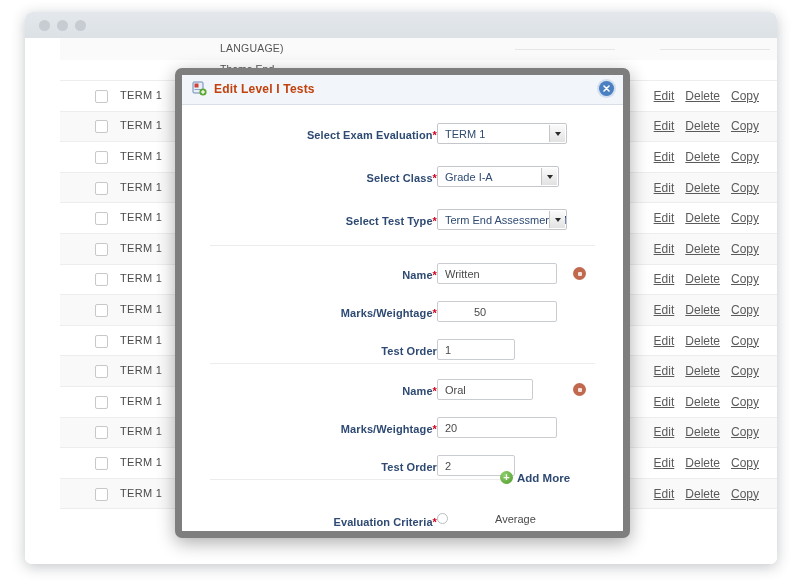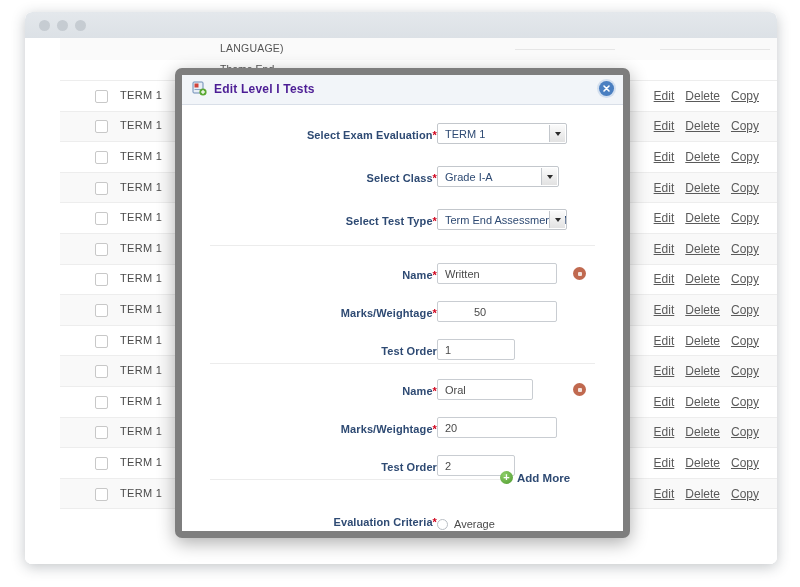--- a/index.html
+++ b/index.html
@@ -92,21 +92,21 @@
   }
   .modal-head{
     position:relative;height:29px;background:#f2f5f9;
     border-bottom:1px solid #d9dfe8;
   }
   .modal-head .ico{
     position:absolute;left:10px;top:6px;width:15px;height:15px;
   }
   .modal-head .ttl{
     position:absolute;left:32px;top:7px;
-    font-size:12px;font-weight:bold;color:#4c1d95;letter-spacing:.2px;
+    font-size:12px;font-weight:bold;color:#c2410c;letter-spacing:.2px;
   }
   .closebtn{
     position:absolute;right:9px;top:6px;width:15px;height:15px;border-radius:50%;
     background:#4a7fc1;display:flex;align-items:center;justify-content:center;
     cursor:pointer;box-shadow:0 0 0 2px rgba(74,127,193,.18);
   }
   .closebtn svg{display:block;}
 
   .modal-body{position:relative;height:calc(100% - 30px);background:#fff;}
 
@@ -486,21 +486,21 @@
                 </span>
               <span class="lbl">Add More</span>
             </div>
 
             <div style="position:absolute;left:0;top:386px;width:100%;">
               <div class="frow">
                 <div class="fields" style="position:absolute;left:255px;top:4px;">
                   <div class="flabel" style="top:3px;">
                     <span>Evaluation Criteria</span><span class="req">*</span>
                   </div>
-                  <div style="display:flex;align-items:flex-end;height:17px;">
+                  <div style="display:flex;align-items:flex-start;height:17px;gap:41px;">
                     <span class="radio"></span>
                     <span class="rlbl">Average</span>
                   </div>
                 </div>
               </div>
 
             </div>
 
           </div>
         </div>

